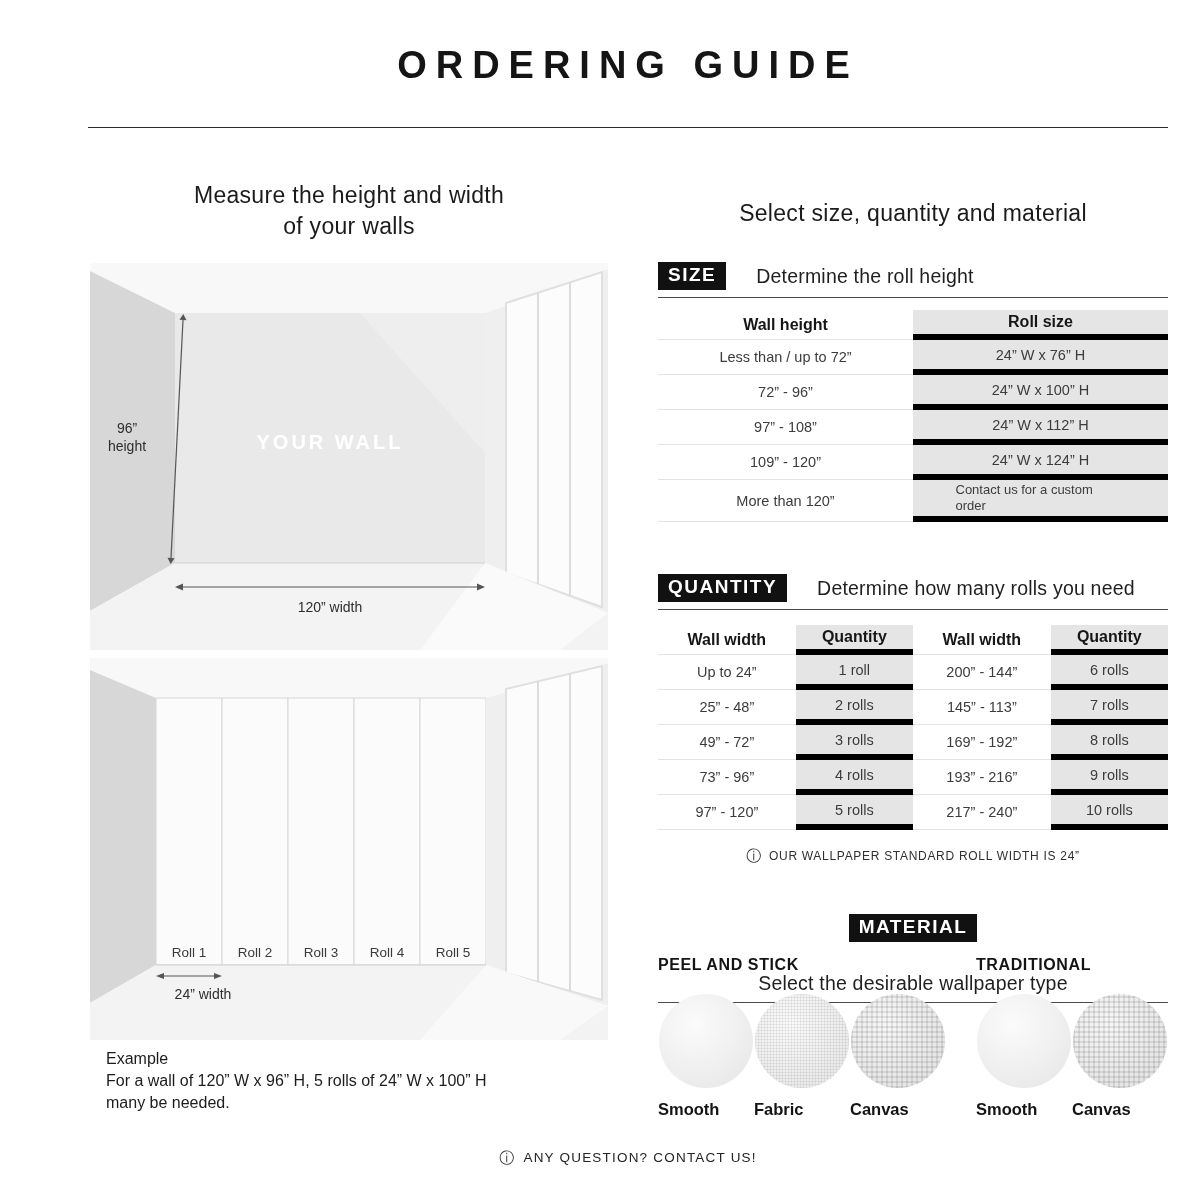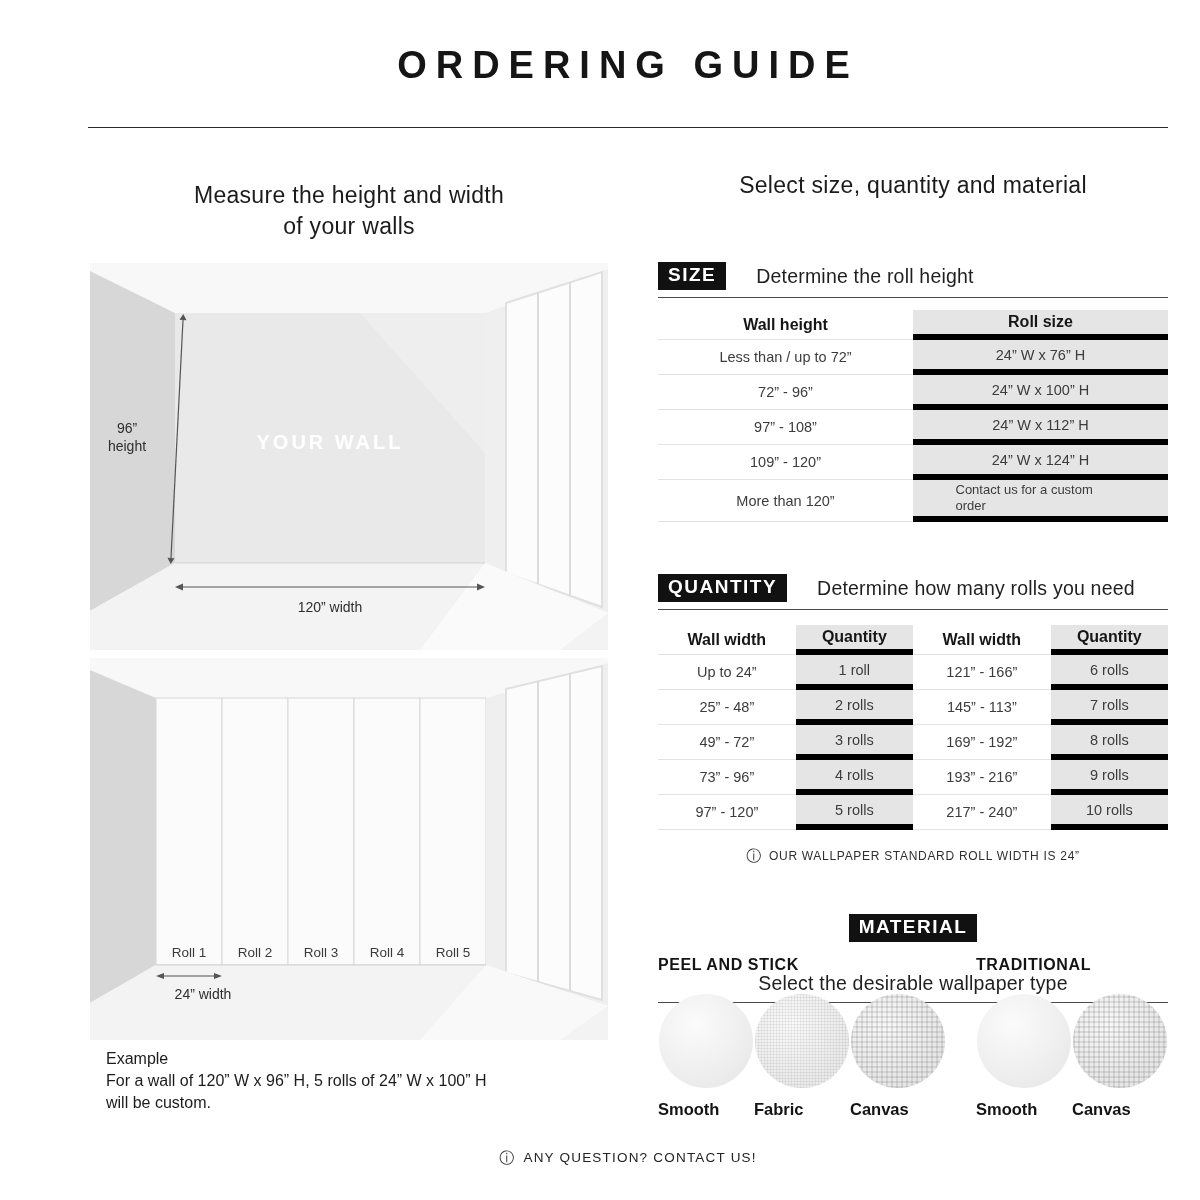--- a/index.html
+++ b/index.html
@@ -7,21 +7,21 @@
   body { font-family:"Liberation Sans", sans-serif; color:#1c1c1c; }
   .page { position:relative; width:1200px; height:1200px; background:#ffffff; overflow:hidden;margin-left:28px; }
 
   .title { position:absolute; top:44px; left:0; width:100%; text-align:center;
            font-size:38px; font-weight:600; letter-spacing:9px; color:#151515; }
   .rule { position:absolute; top:127px; left:60px; width:1080px; border-top:1.5px solid #2b2b2b; }
 
   .col-heading { position:absolute; font-size:23px; font-weight:500; line-height:31px;
                  letter-spacing:0.3px; color:#1b1b1b; text-align:center; }
   .left-heading { top:180px; left:62px; width:518px; }
-  .right-heading { top:170px; left:630px; width:510px; }
+  .right-heading { top:198px; left:630px; width:510px; }
 
   .scene { position:absolute; left:62px; }
   .scene1 { top:263px; width:518px; height:387px; }
   .scene2 { top:658px; width:518px; height:382px; }
   svg text { font-family:"Liberation Sans", sans-serif; }
   .wall-text { font-size:20px; font-weight:700; letter-spacing:3px; fill:#ffffff; text-anchor:middle; }
   .dim-text  { font-size:14px; fill:#2e2e2e; text-anchor:middle; }
   .roll-text { font-size:13.5px; fill:#3a3a3a; text-anchor:middle; }
 
   .example { position:absolute; left:78px; top:1048px; font-size:16px; line-height:22px; color:#1c1c1c; }
@@ -138,21 +138,21 @@
 
     <line x1="72" y1="318" x2="126" y2="318" stroke="#555555" stroke-width="1.2"></line>
     <polygon points="66,318 74,315 74,321" fill="#555555"></polygon>
     <polygon points="132,318 124,315 124,321" fill="#555555"></polygon>
     <text class="dim-text" x="113" y="341">24” width</text>
   </svg>
 
   <div class="example">
     <div>Example</div>
     <div>For a wall of 120” W x 96” H, 5 rolls of 24” W x 100” H</div>
-    <div>will be custom.</div>
+    <div>many be needed.</div>
   </div>
 
   <div class="col-heading right-heading">Select size, quantity and material</div>
 
   <div class="section-header size-header">
     <span class="badge">SIZE</span>
     <span class="subtitle">Determine the roll height</span>
   </div>
 
   <div class="size-table">
@@ -192,21 +192,21 @@
   <div class="qty-table">
     <div class="qrow head">
       <div class="c w">Wall width</div>
       <div class="c q">Quantity</div>
       <div class="c w">Wall width</div>
       <div class="c q">Quantity</div>
     </div>
     <div class="qrow">
       <div class="c w">Up to 24”</div>
       <div class="c q">1 roll</div>
-      <div class="c w">121” - 166”</div>
+      <div class="c w">200” - 144”</div>
       <div class="c q">6 rolls</div>
     </div>
     <div class="qrow">
       <div class="c w">25” - 48”</div>
       <div class="c q">2 rolls</div>
       <div class="c w">145” - 113”</div>
       <div class="c q">7 rolls</div>
     </div>
     <div class="qrow">
       <div class="c w">49” - 72”</div>

